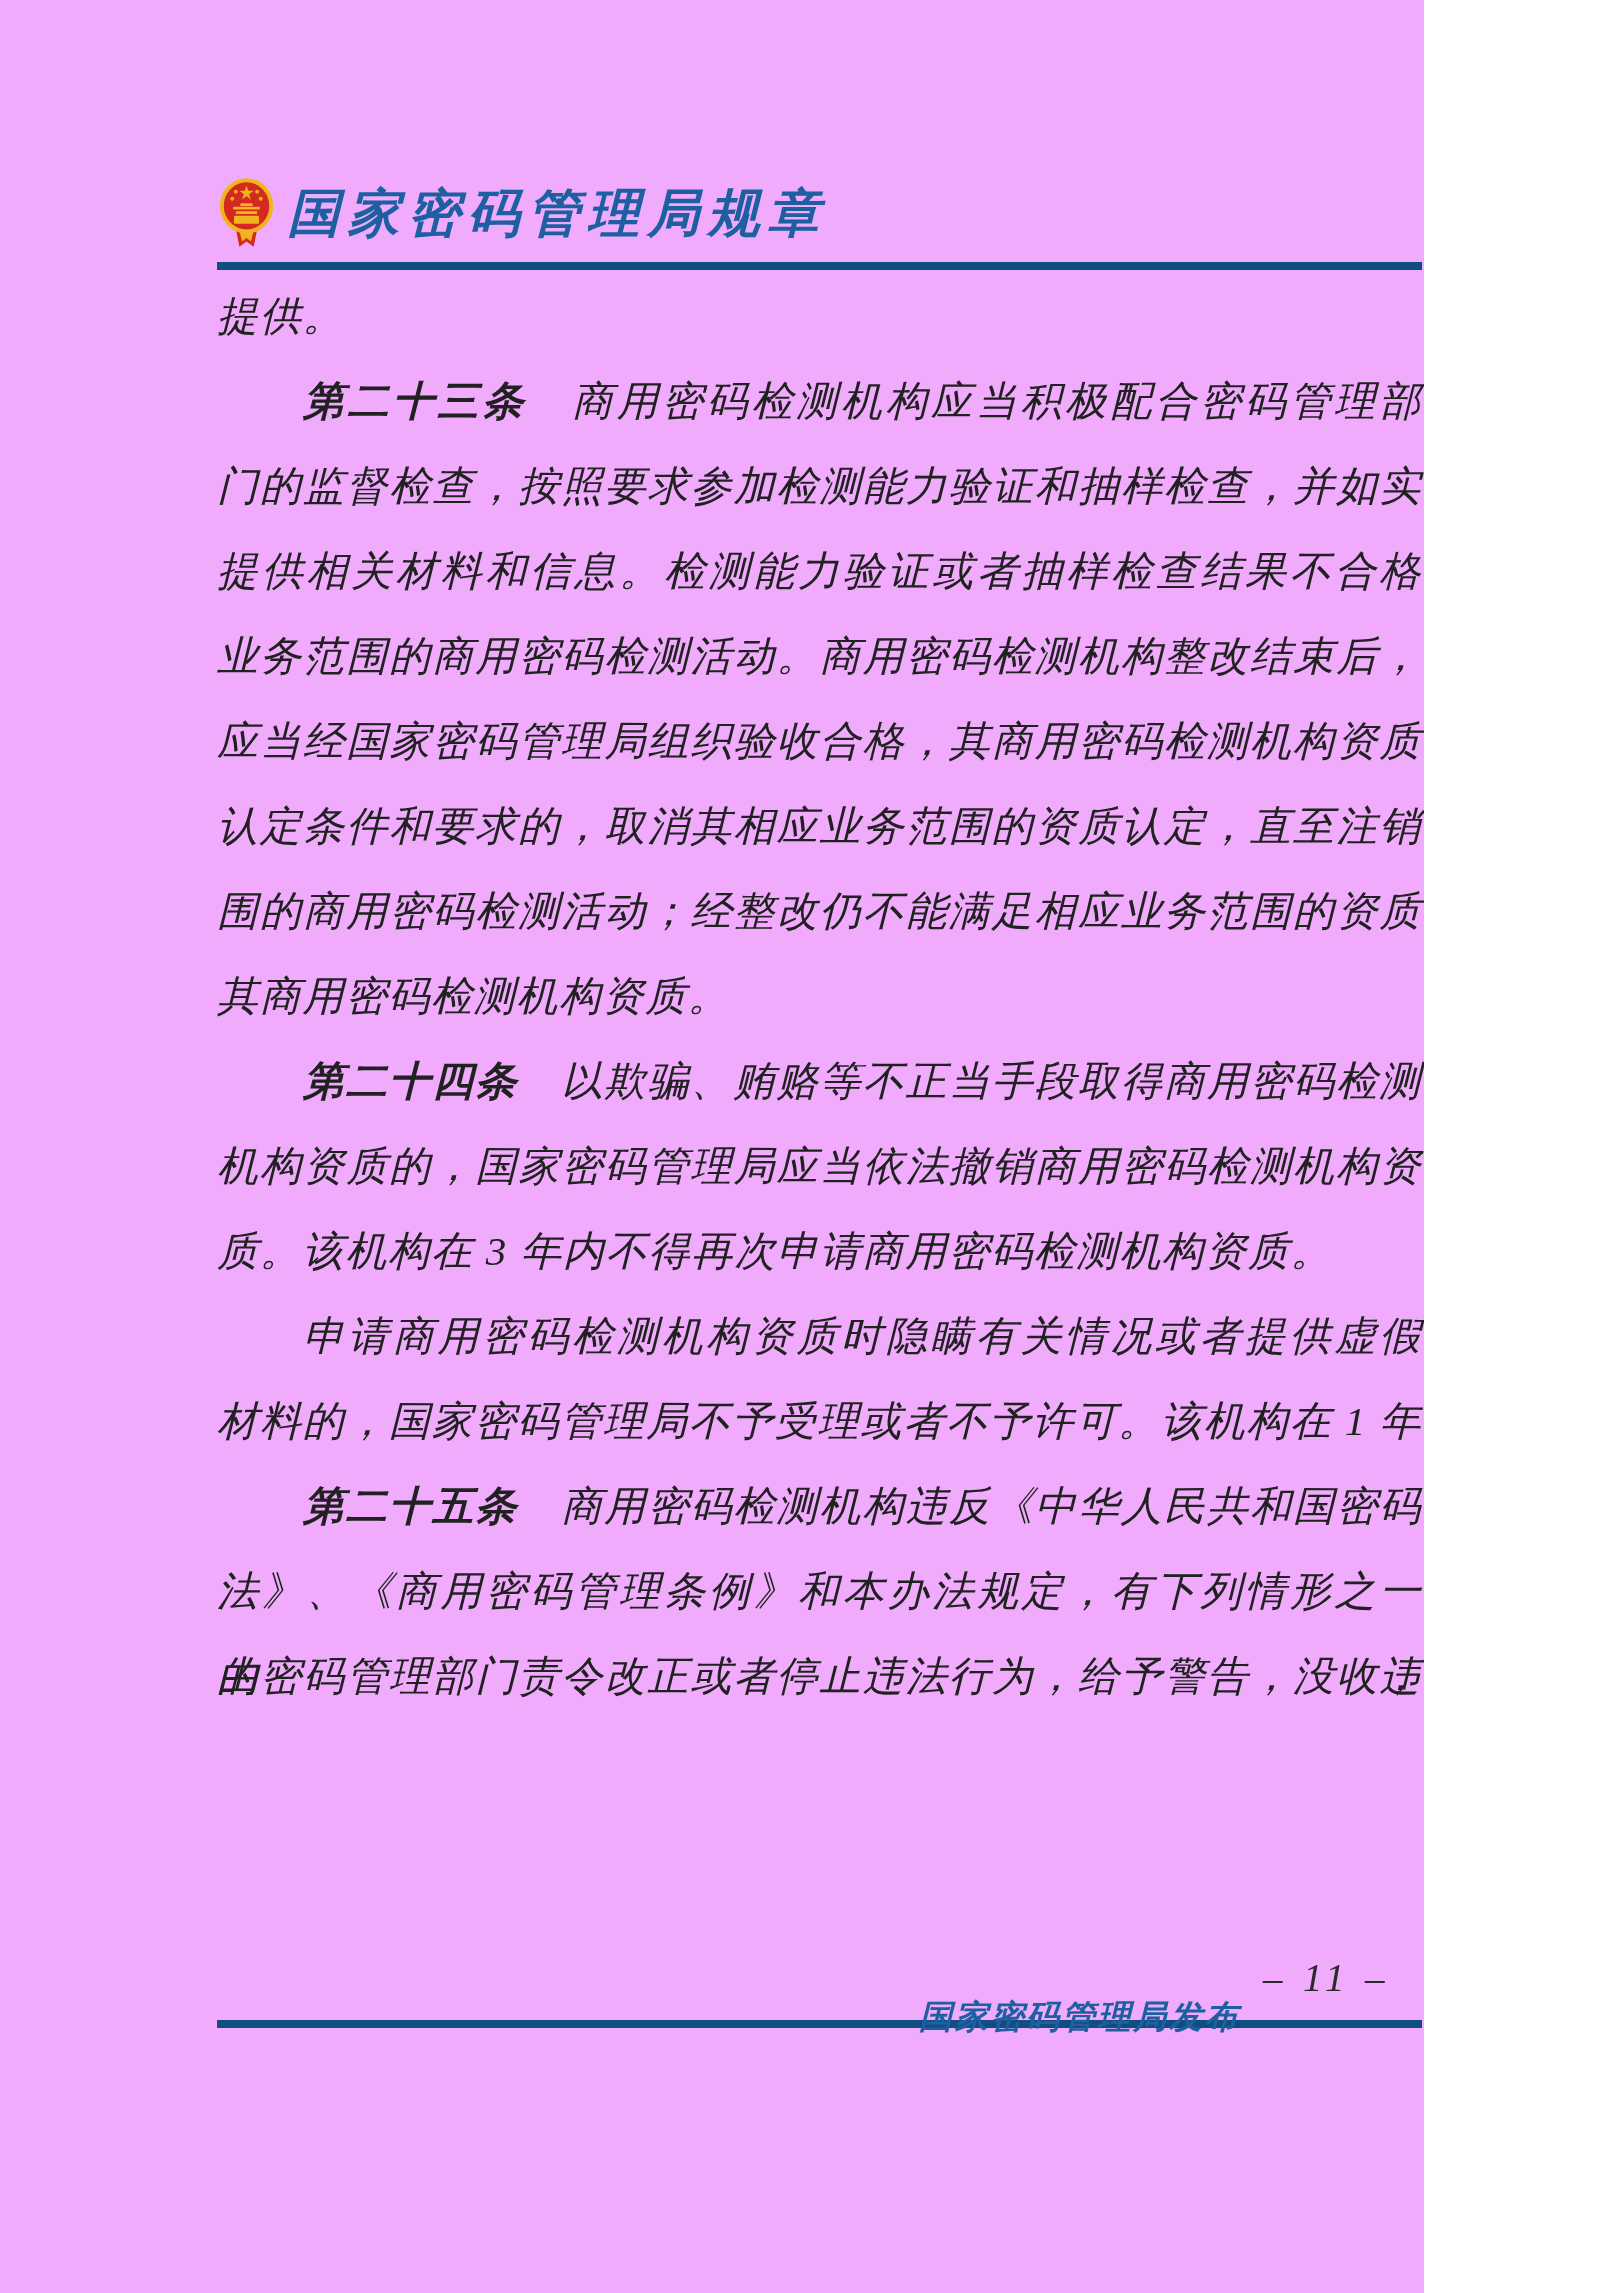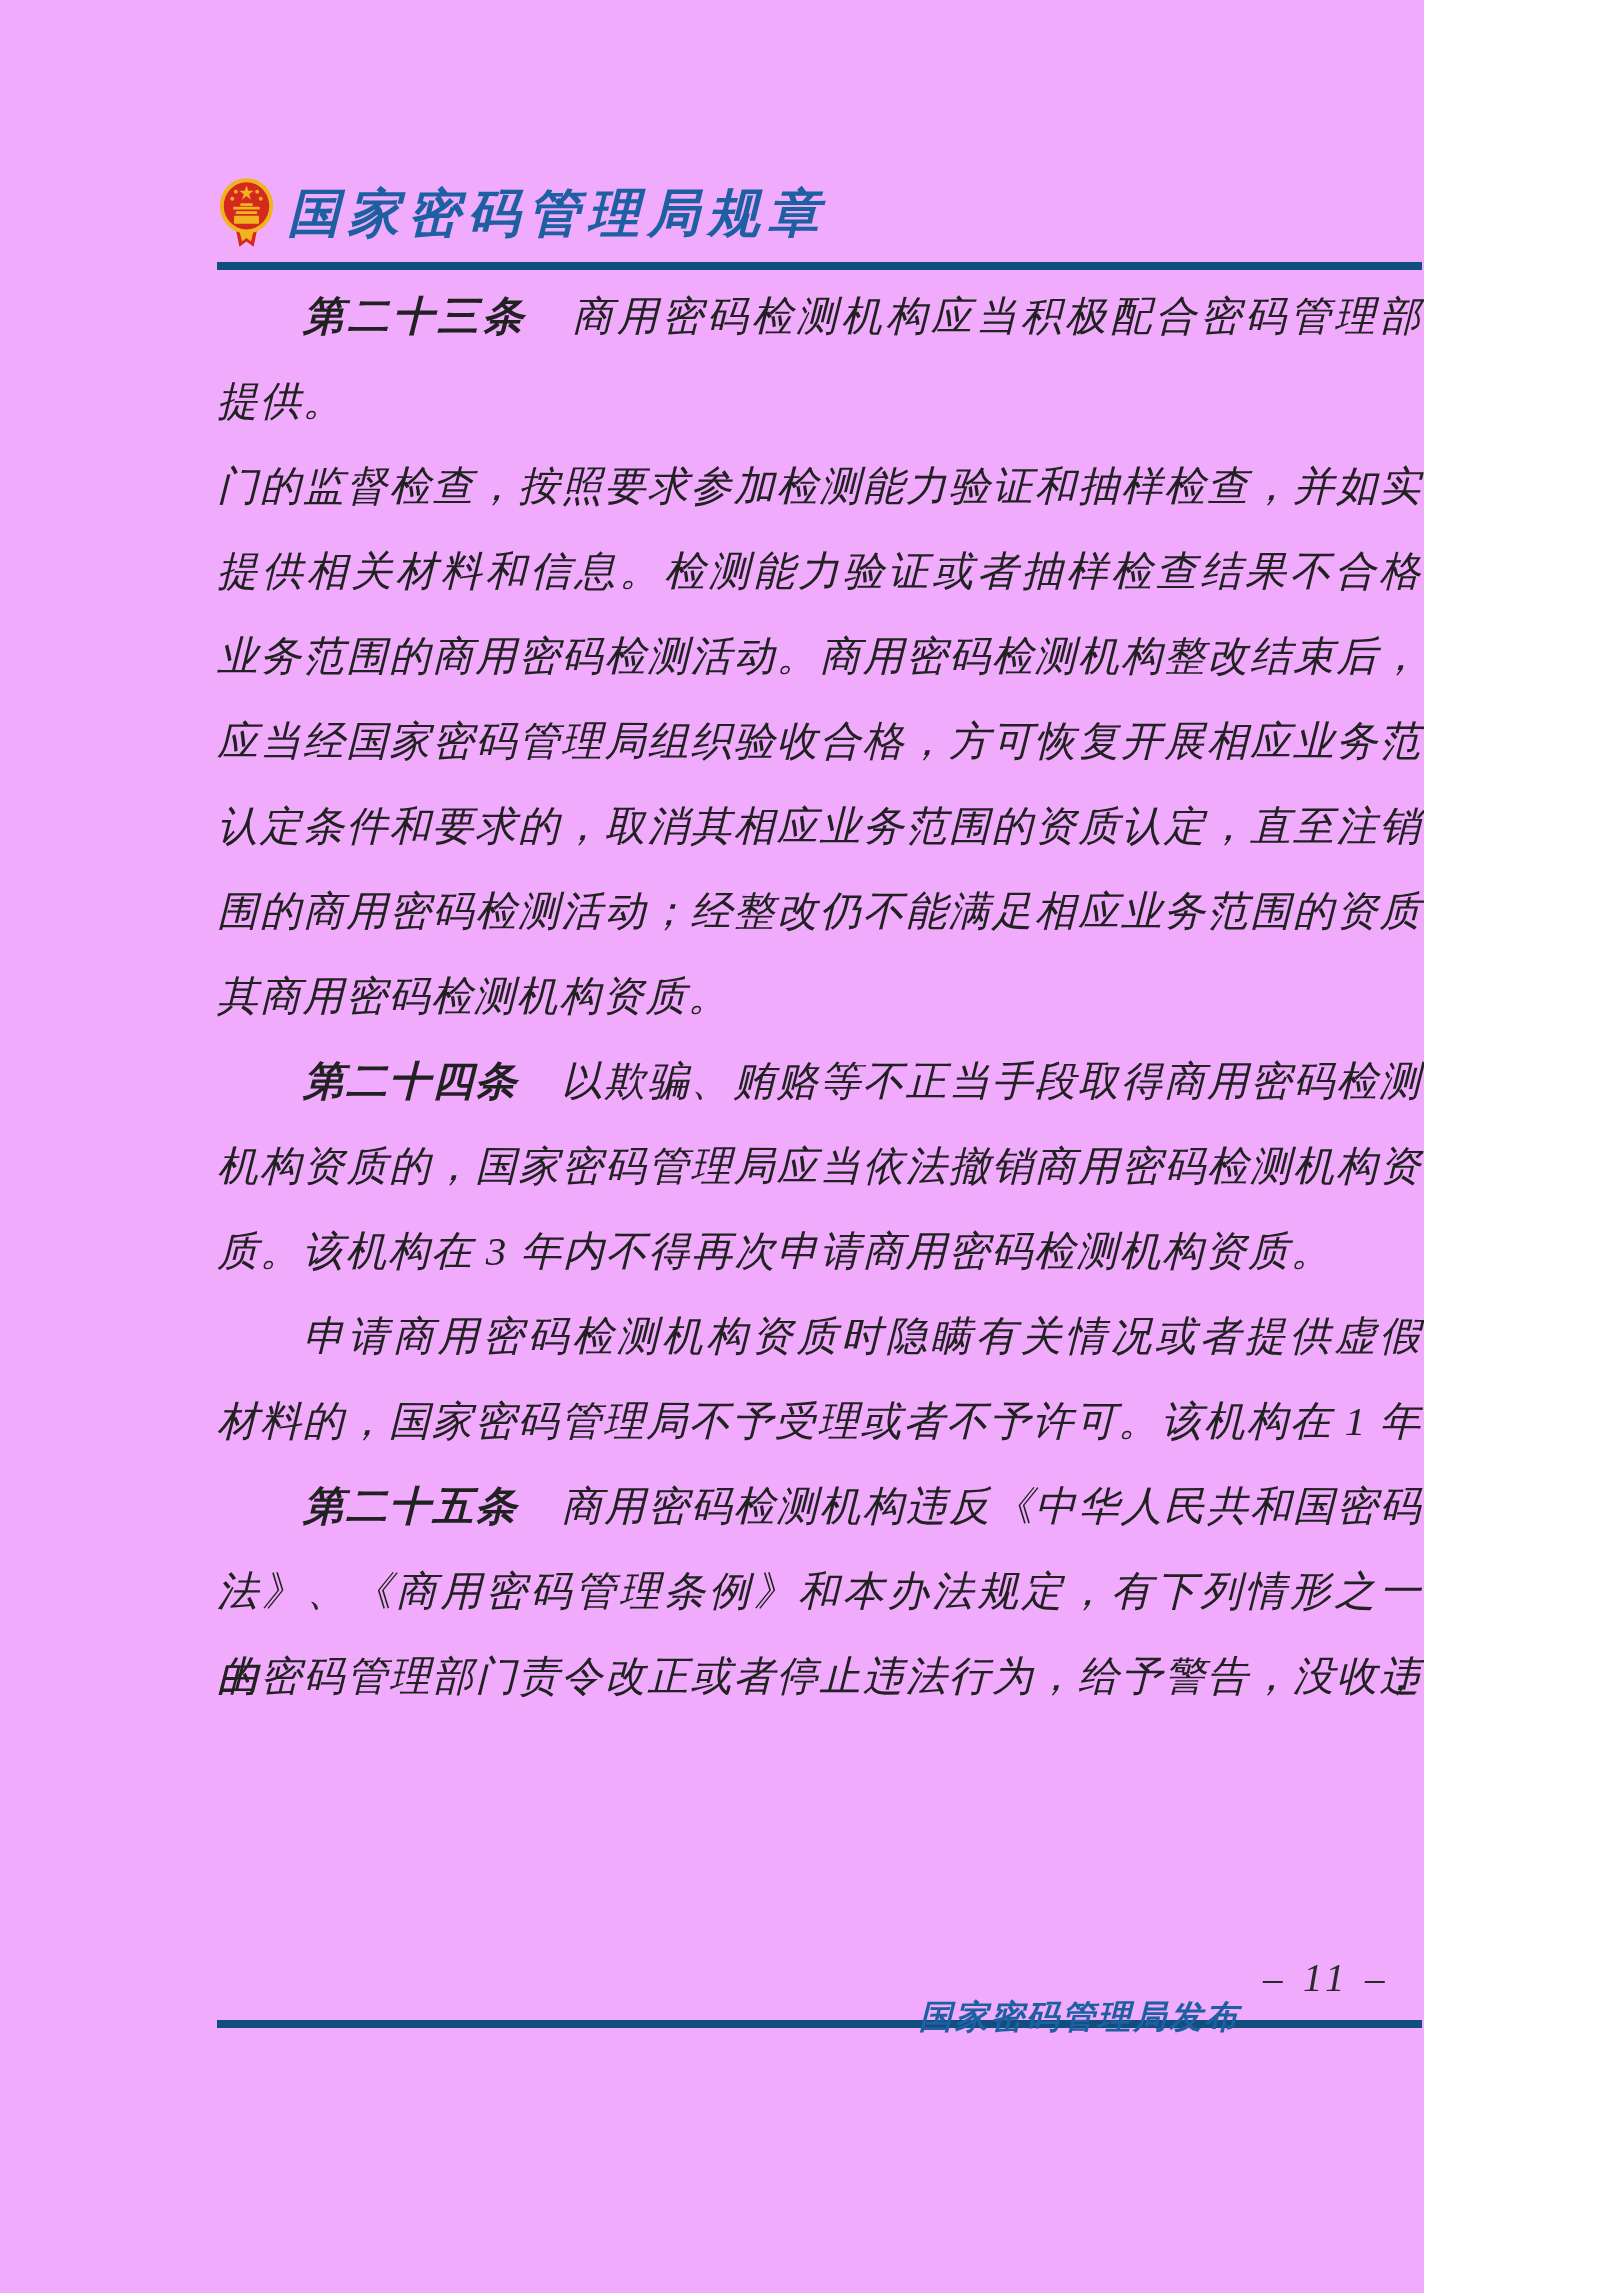--- a/index.html
+++ b/index.html
@@ -118,26 +118,26 @@
       <rect x="20" y="38" width="24" height="3" rx="1" style="fill:var(--emblem-gold,#f0b51e)"></rect>
       <rect x="18" y="43" width="28" height="9" rx="1" style="fill:var(--emblem-gold,#f0b51e)"></rect>
       <rect x="25" y="29" width="14" height="3" rx="1" style="fill:var(--emblem-gold,#f0b51e)"></rect>
     </svg>
     <div class="header-title">国家密码管理局规章</div>
   </div>
 
   <div class="rule rule-top"></div>
 
   <div class="doc-body">
+      <div class="text-line"><span>提供。</span></div>
       <div class="text-line indent stretch"><span class="seg-bold">第二十三条</span><span>　商用密码检测机构应当积极配合密码管理部</span></div>
-      <div class="text-line"><span>提供。</span></div>
       <div class="text-line stretch"><span>门的监督检查，按照要求参加检测能力验证和抽样检查，并如实</span></div>
       <div class="text-line stretch"><span>提供相关材料和信息。检测能力验证或者抽样检查结果不合格</span></div>
       <div class="text-line stretch"><span>业务范围的商用密码检测活动。商用密码检测机构整改结束后，</span></div>
-      <div class="text-line stretch"><span>应当经国家密码管理局组织验收合格，方可恢复开展相应业务范</span></div>
+      <div class="text-line stretch"><span>应当经国家密码管理局组织验收合格，其商用密码检测机构资质</span></div>
       <div class="text-line stretch"><span>认定条件和要求的，取消其相应业务范围的资质认定，直至注销</span></div>
       <div class="text-line stretch"><span>围的商用密码检测活动；经整改仍不能满足相应业务范围的资质</span></div>
       <div class="text-line"><span>其商用密码检测机构资质。</span></div>
       <div class="text-line indent stretch"><span class="seg-bold">第二十四条</span><span>　以欺骗、贿赂等不正当手段取得商用密码检测</span></div>
       <div class="text-line stretch"><span>机构资质的，国家密码管理局应当依法撤销商用密码检测机构资</span></div>
       <div class="text-line"><span>质。该机构在 3 年内不得再次申请商用密码检测机构资质。</span></div>
       <div class="text-line indent stretch"><span>申请商用密码检测机构资质时隐瞒有关情况或者提供虚假</span></div>
       <div class="text-line stretch"><span>材料的，国家密码管理局不予受理或者不予许可。该机构在 1 年</span></div>
       <div class="text-line indent stretch"><span class="seg-bold">第二十五条</span><span>　商用密码检测机构违反《中华人民共和国密码</span></div>
       <div class="text-line stretch"><span>法》、《商用密码管理条例》和本办法规定，有下列情形之一的，</span></div>

